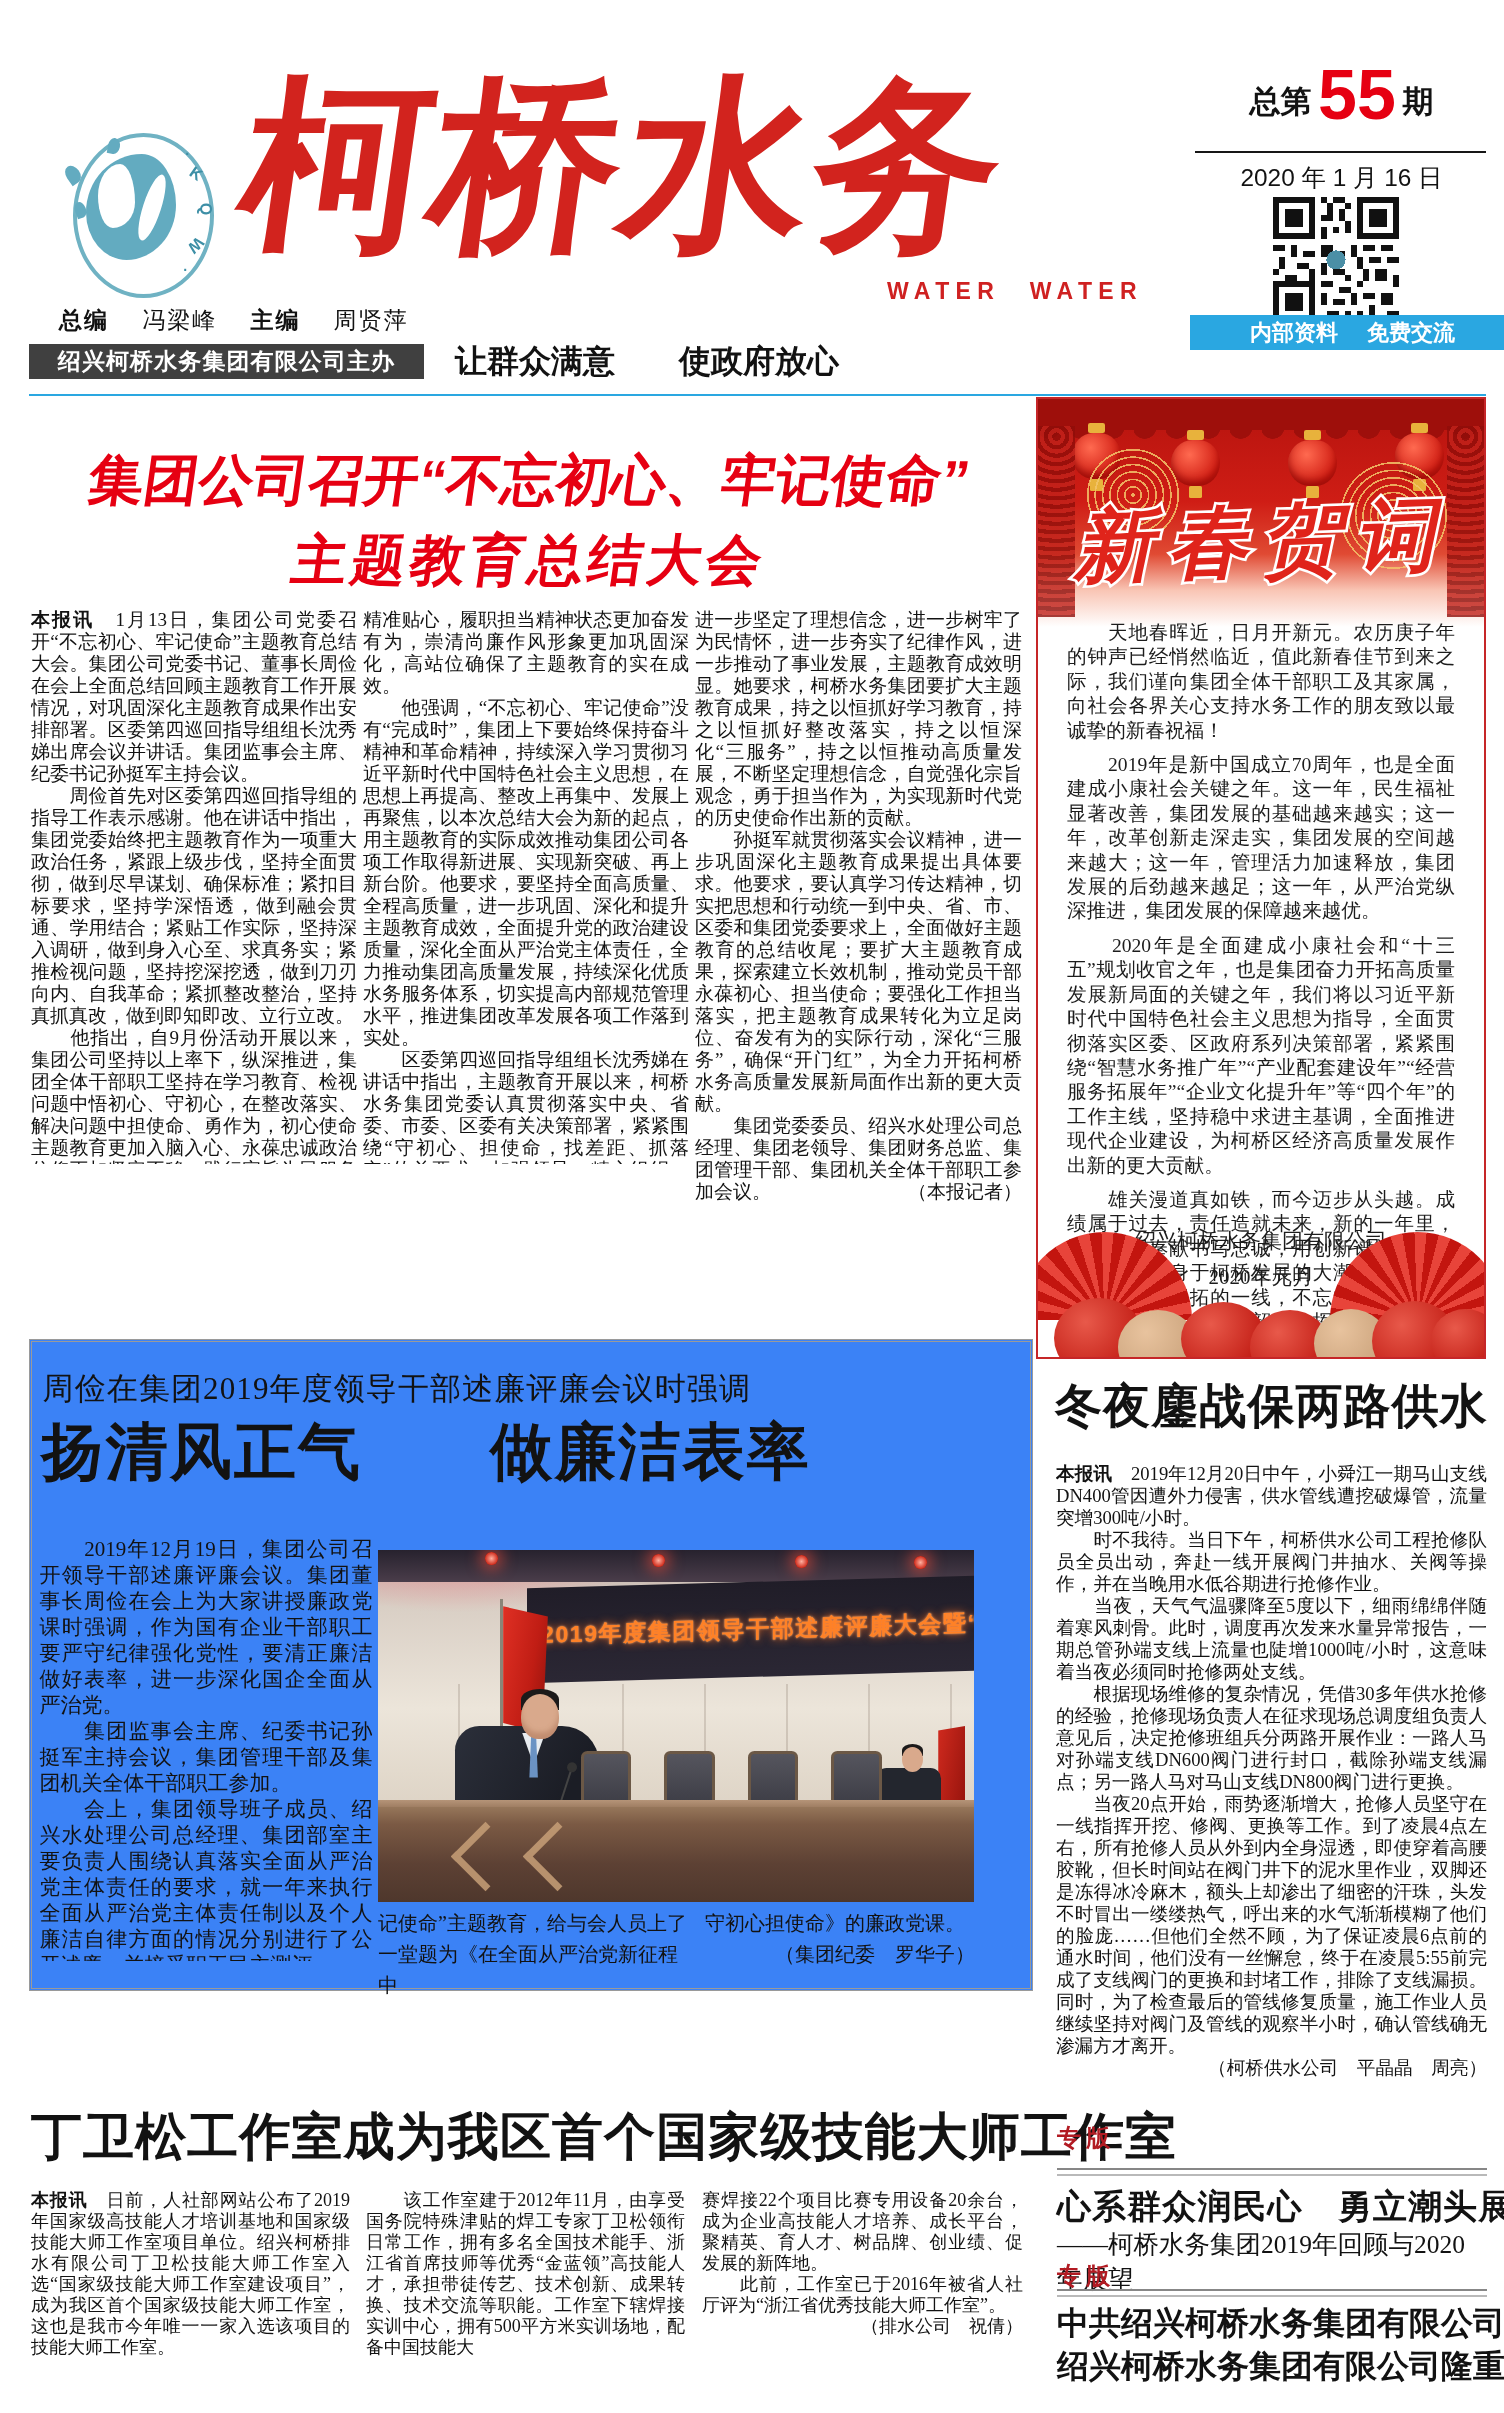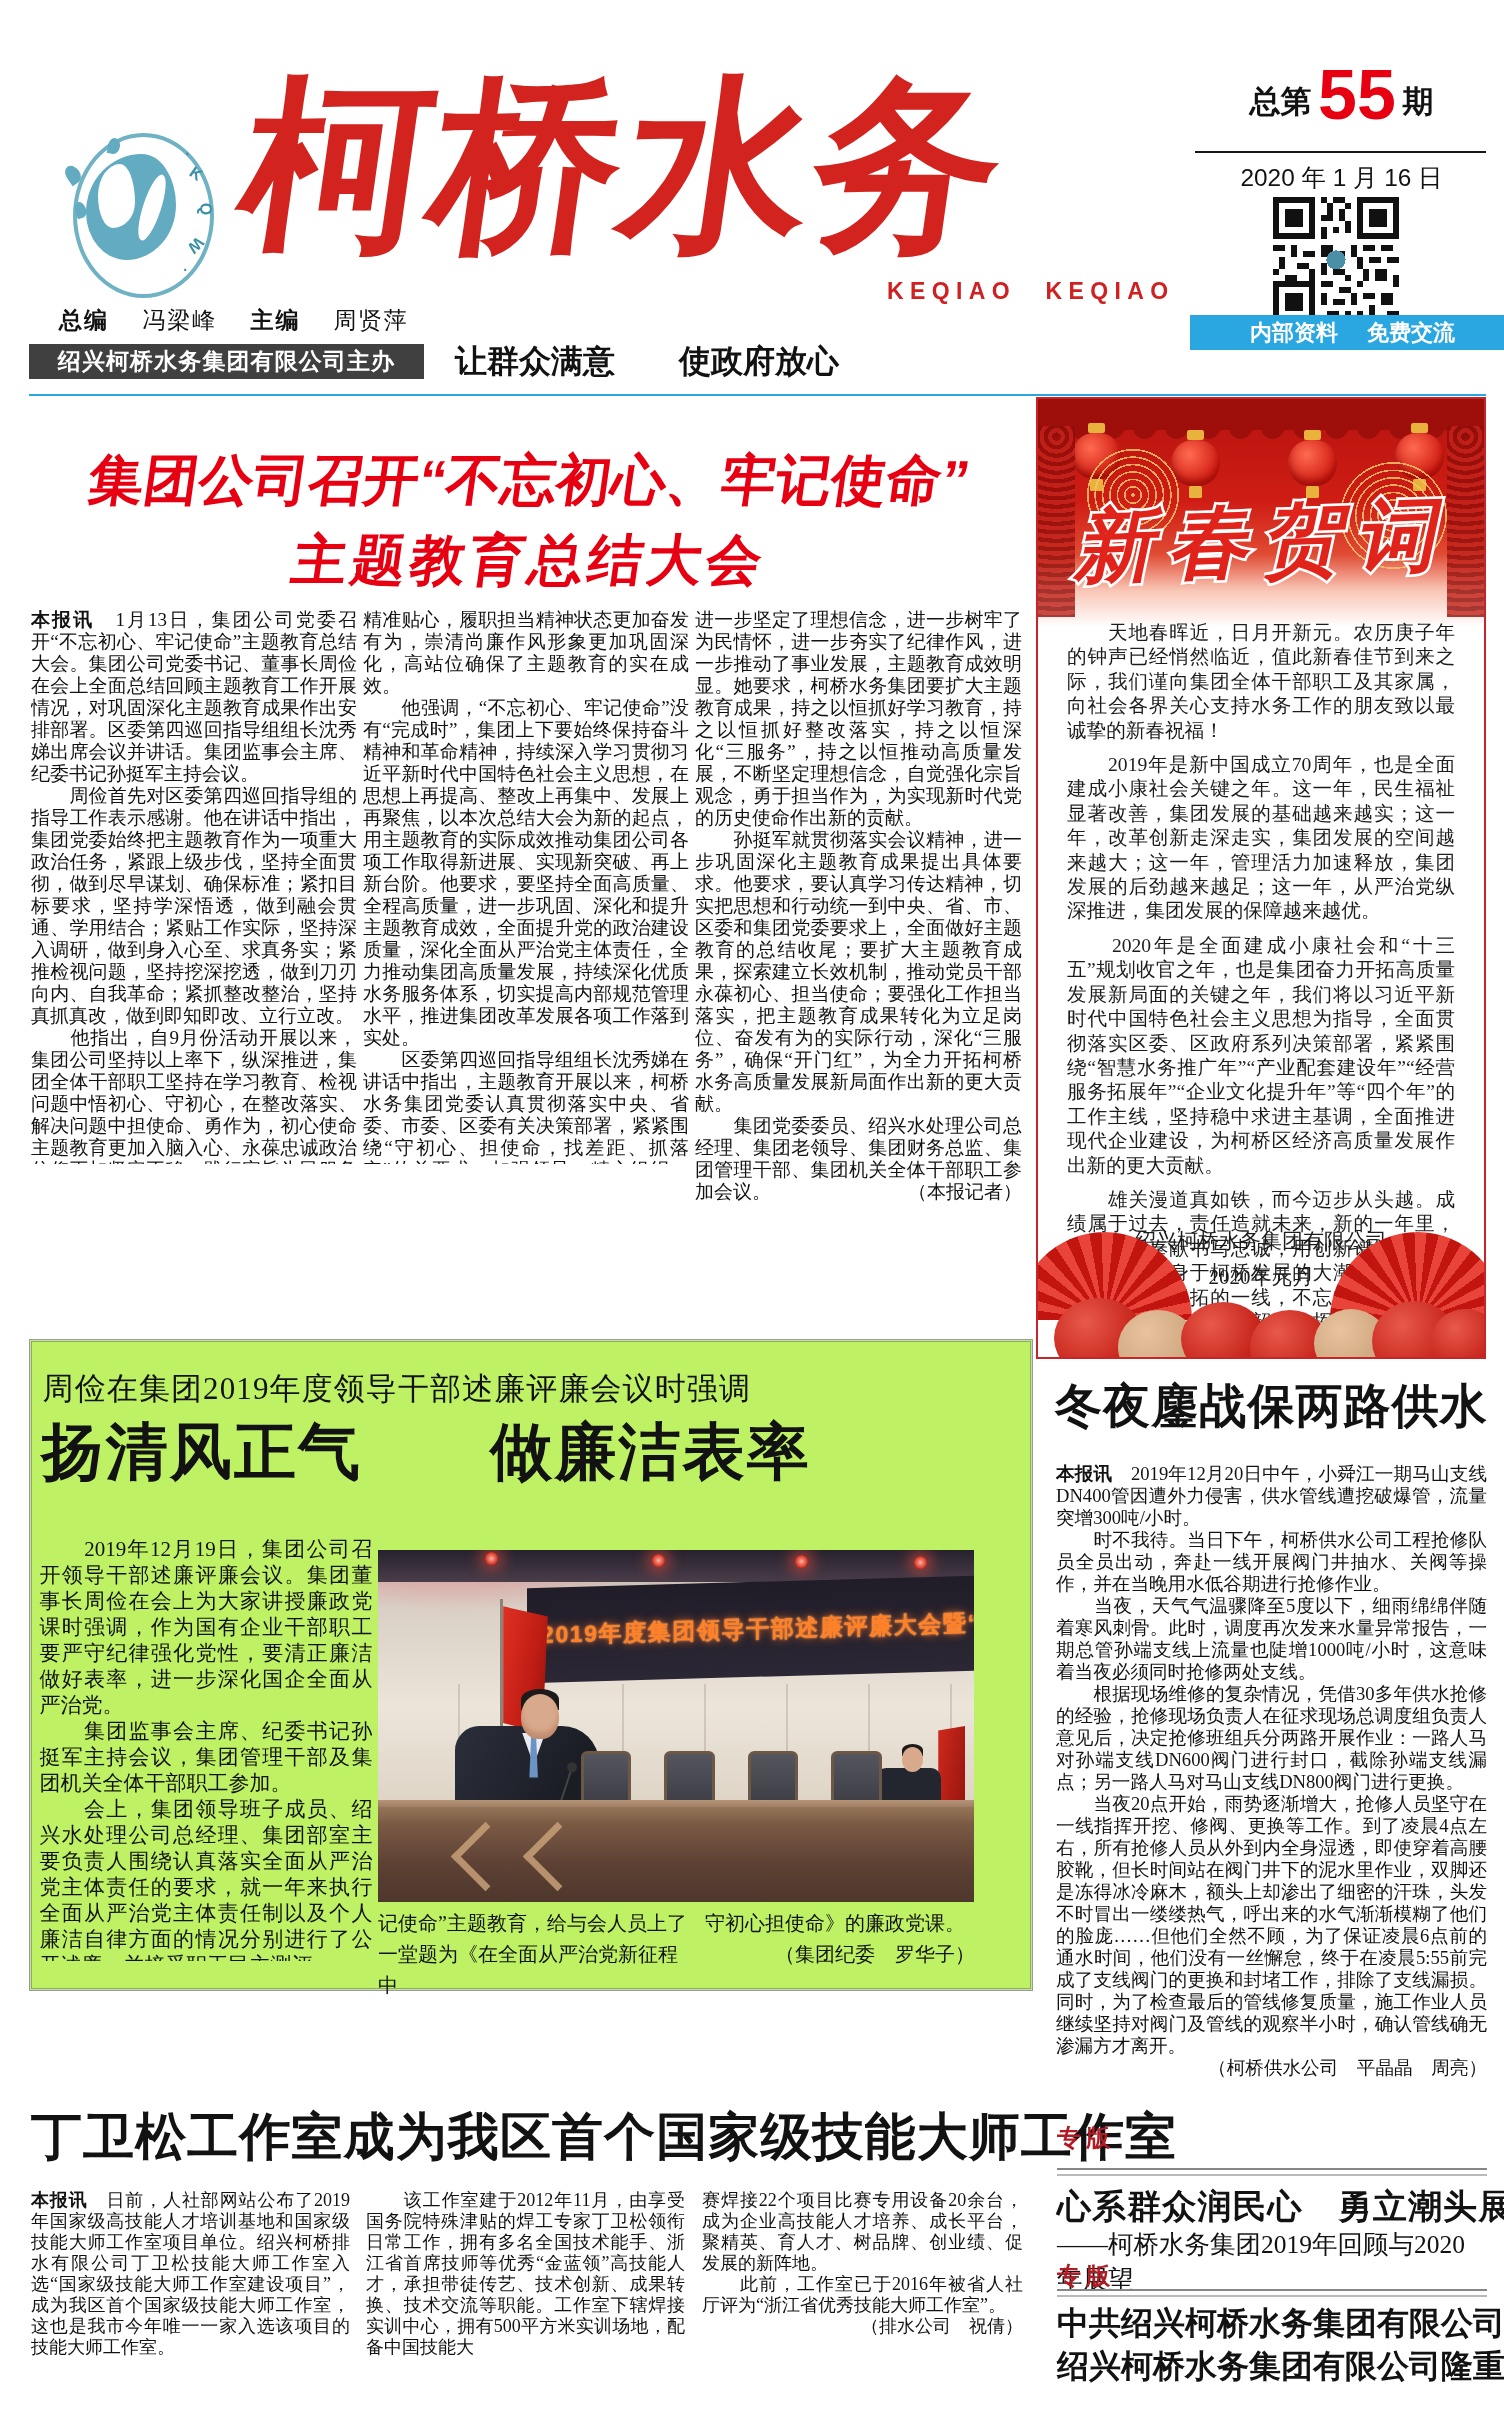--- a/index.html
+++ b/index.html
@@ -80,21 +80,21 @@
   .g-body p{margin:10px;}
   .g-sign{position:absolute;left:0;right:0;text-align:center;font-size:21px;color:#1c1c1c;}
   .g-cloudzone{position:absolute;left:0;right:0;bottom:0;height:159px;overflow:hidden;}
   .fan{position:absolute;width:175px;height:88px;border-radius:175px 175px 0 0;
      background:repeating-conic-gradient(from -90deg at 50% 100%,#c3150f 0 8deg,#e8443a 8deg 16deg);}
   .cloud{position:absolute;border-radius:50%;}
   .c-red{background:radial-gradient(circle at 35% 30%,#e8594a,#c01a12 75%);}
   .c-tan{background:radial-gradient(circle at 35% 30%,#e8c39e,#caa27b 75%);}
 
   
-  .midbox{left:29px;top:1339px;width:1004px;height:652px;border:3.7px double #9a9a9a;background:#bef264;box-sizing:border-box;}
+  .midbox{left:29px;top:1339px;width:1004px;height:652px;border:3.7px double #9a9a9a;background:#3b82f6;box-sizing:border-box;}
   .mid-kicker{position:absolute;left:10.6px;top:25.5px;font-size:31px;letter-spacing:1.1px;white-space:nowrap;}
   .mid-head{position:absolute;left:9.6px;top:68px;font-weight:bold;font-size:62px;letter-spacing:2.1px;white-space:nowrap;
      font-family:"Liberation Sans",sans-serif;}
   .mid-col{position:absolute;left:7.4px;top:194px;width:333px;height:425px;font-size:21px;line-height:26px;text-align:justify;overflow:hidden;}
   .mid-col p{margin:0;}
   .mid-photo{position:absolute;left:346px;top:208px;width:596px;height:352px;overflow:hidden;background:#ddd;}
   .cap{position:absolute;font-size:20px;line-height:31px;}
   .cap-l{left:346px;top:566px;width:313px;}
   .cap-r{left:673px;top:566px;width:270px;}
   .cap-r .sig{text-align:right;}
@@ -177,21 +177,21 @@
     <div class="logo-drop2"></div>
     <div class="logo-drop3"></div>
     <span class="logo-letter lk">K</span>
     <span class="logo-letter lq">Q</span>
     <span class="logo-letter lw">W</span>
     <span class="logo-letter ld1">·</span>
     <span class="logo-letter ld2">·</span>
   </div>
 
   <div class="abs mast-title">柯桥水务</div>
-  <div class="abs title-en sans">KEQIAO　KEQIAO</div>
+  <div class="abs title-en sans">WATER　WATER</div>
 
   <div class="abs issue-row sans">
     <span class="issue-label">总第</span>
     <span class="issue-number">55</span>
     <span class="issue-suffix">期</span>
   </div>
   <div class="abs issue-rule"></div>
   <div class="abs date-row sans">2020 年 1 月 16 日</div>
 
   <div class="abs qr">

